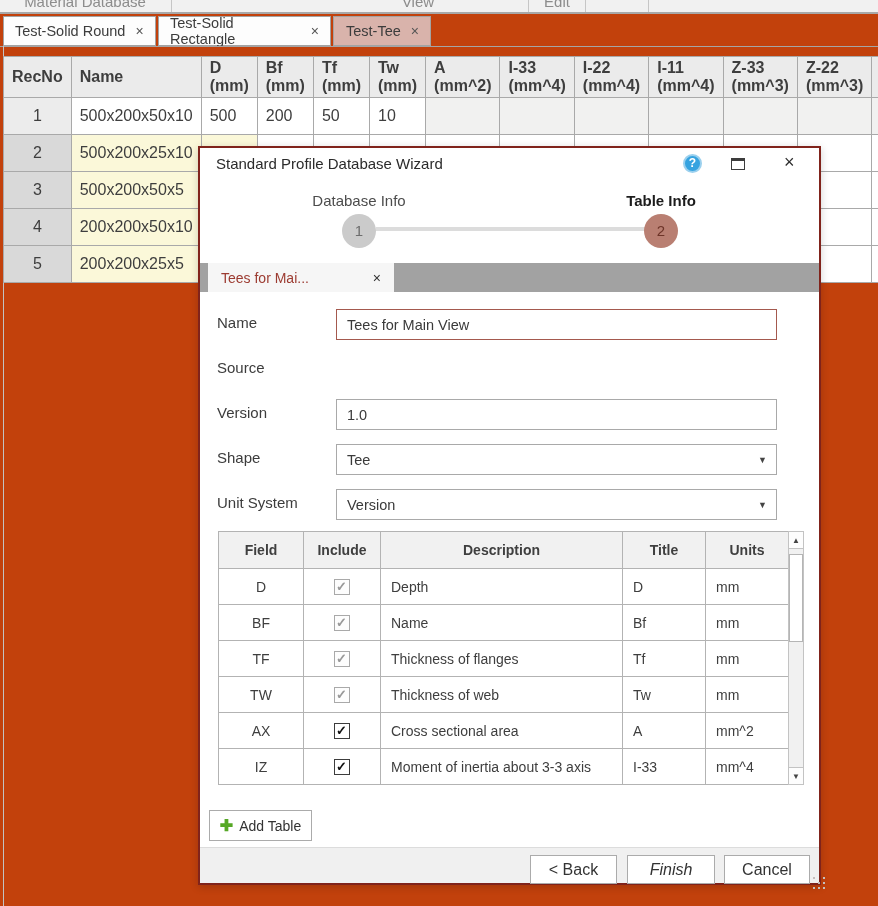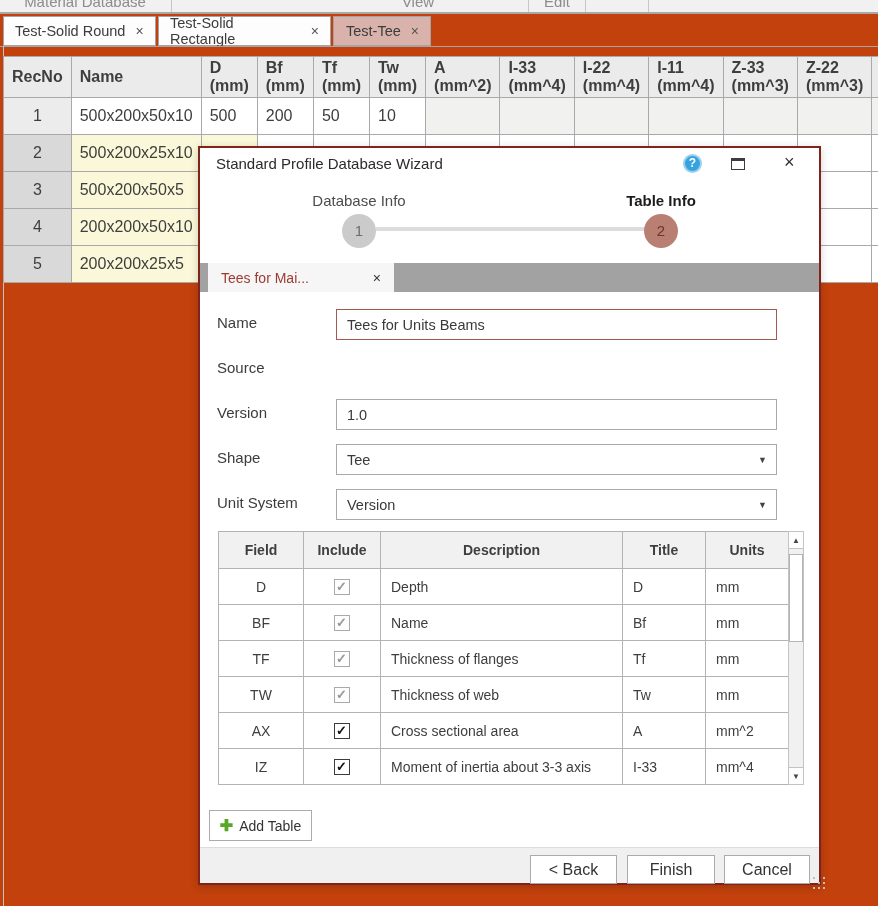--- a/index.html
+++ b/index.html
@@ -93,21 +93,21 @@
   .addbtn { position:absolute; left:9px; top:662px; width:103px; height:31px; border:1px solid #ababab;
             background:#fff; display:flex; align-items:center; justify-content:center; gap:6px;
             font-size:14px; color:#333; }
   .plus { color:#56a826; font-size:16px; font-weight:bold; }
 
   .dfooter { position:absolute; left:0; top:699px; width:100%; height:36px; background:#f0f0f0;
              border-top:1px solid #dcdcdc; }
   .fbtn { position:absolute; top:7px; height:29px; border:1px solid #ababab; background:#fff;
           font-size:16px; color:#333; display:flex; align-items:center; justify-content:center; }
   .bback   { left:330px; width:87px; }
-  .bfinish { left:427px; width:88px; }
+  .bfinish { left:427px; width:88px;font-style:italic; }
   .bcancel { left:524px; width:86px; }
 
   .grip { position:absolute; right:4px; bottom:4px; width:2px; height:2px; background:#c5bdbc;
           box-shadow:10px 0 #c5bdbc, 5px 5px #c5bdbc, 10px 5px #c5bdbc, 0 10px #c5bdbc, 5px 10px #c5bdbc, 10px 10px #c5bdbc; }
 </style>
 </head>
 <body>
 
 <div class="screen">
 
@@ -307,21 +307,21 @@
 
     <div class="dtabstrip">
       <div class="dtab">
         <span class="dtab-label">Tees for Mai...</span>
         <span class="dtab-close">×</span>
       </div>
     </div>
 
     <span class="flabel" style="top:166px">Name</span>
     <div class="finput focus" style="top:161px">
-      <span>Tees for Units Beams</span>
+      <span>Tees for Main View</span>
     </div>
 
     <span class="flabel" style="top:211px">Source</span>
 
     <span class="flabel" style="top:256px">Version</span>
     <div class="finput" style="top:251px">
       <span>1.0</span>
     </div>
 
     <span class="flabel" style="top:301px">Shape</span>

